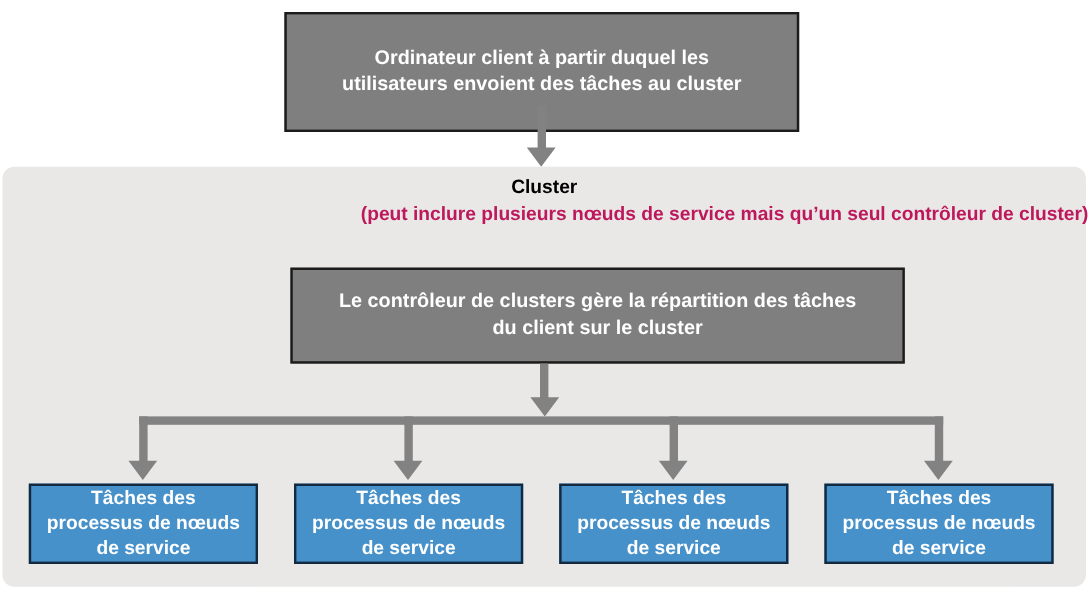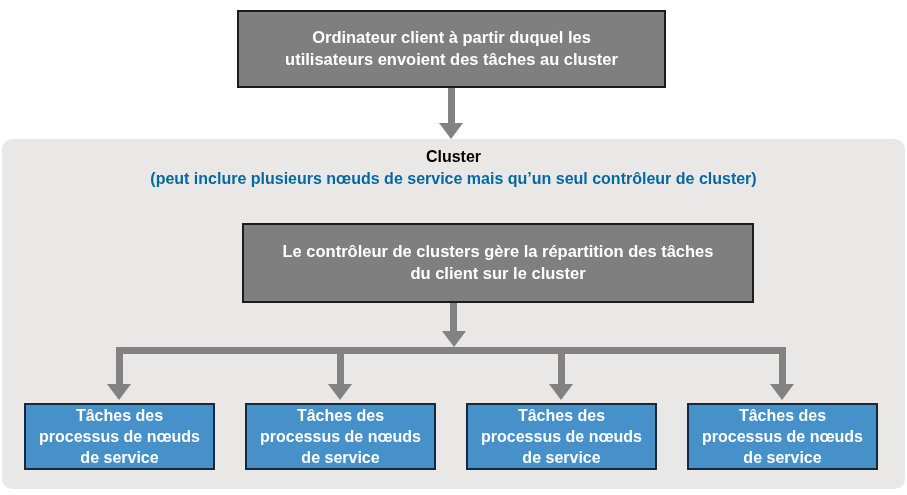--- a/index.html
+++ b/index.html
@@ -28,21 +28,21 @@
     font-weight: bold;
     line-height: 1.32;
   }
   .gray-node {
     background: var(--box-gray, #7f7f7f);
     border: 2px solid var(--box-border, #1c1c1c);
     font-size: 16.5px;
   }
   #client-box {
     left: 237px; top: 10px;
-    width: 429px; height: 78px;
+    width: 429px; height: 100px;
     padding: 0 28px;
   }
   #controller-box {
     left: 242px; top: 223px;
     width: 512px; height: 80px;
     padding: 0 30px;
   }
   .blue-node {
     background: var(--blue, #4791ca);
     border: 2px solid var(--blue-border, #13293f);
@@ -70,22 +70,22 @@
     width: 100%;
     text-align: center;
     color: #000000;
     font-weight: bold;
     font-size: 16px;
   }
   #cluster-subtitle {
     position: absolute;
     left: 0; top: 170px;
     width: 100%;
-    text-align: center;
-    color: #0369a1;
+    text-align: right;
+    color: #be185d;
     font-weight: bold;
     font-size: 16px;
   }
 
   
   .shaft-v {
     position: absolute;
     width: 7px;
     background: var(--arrow, #828282);
   }

